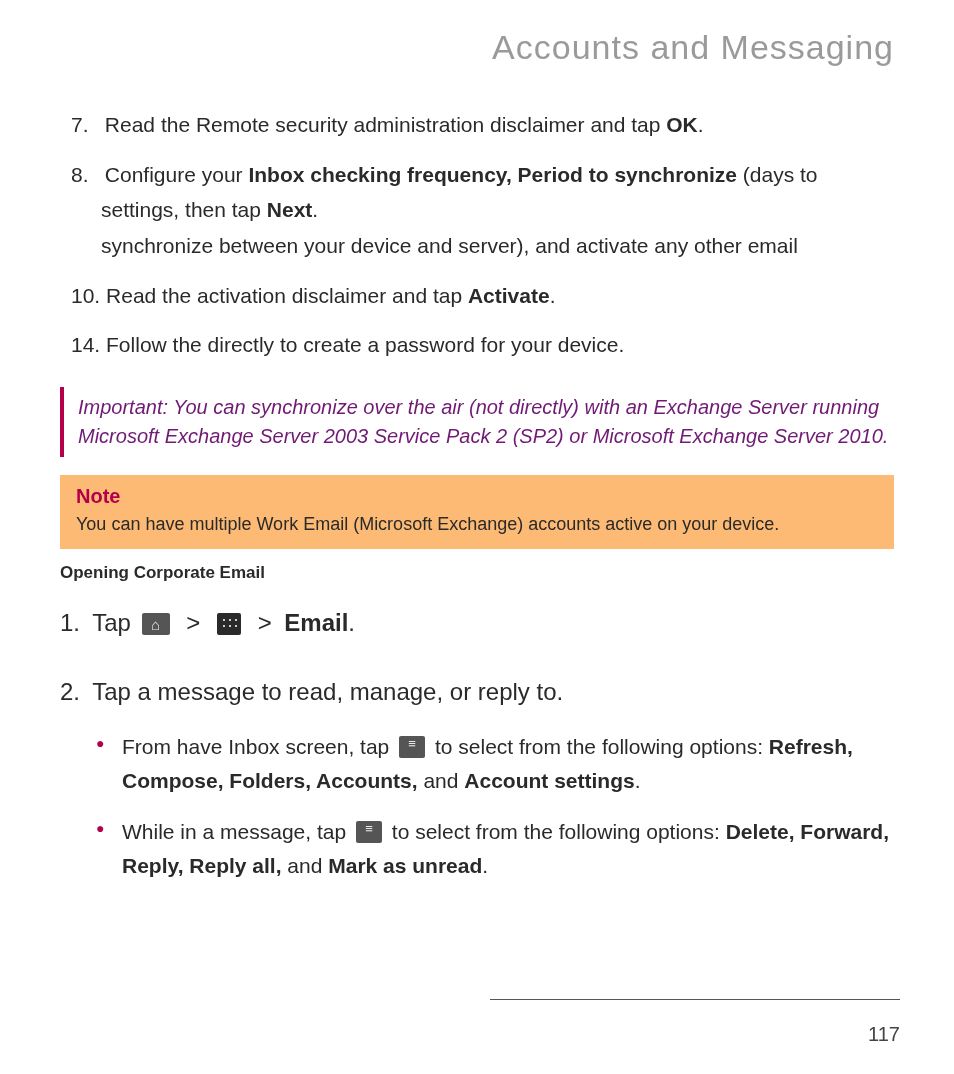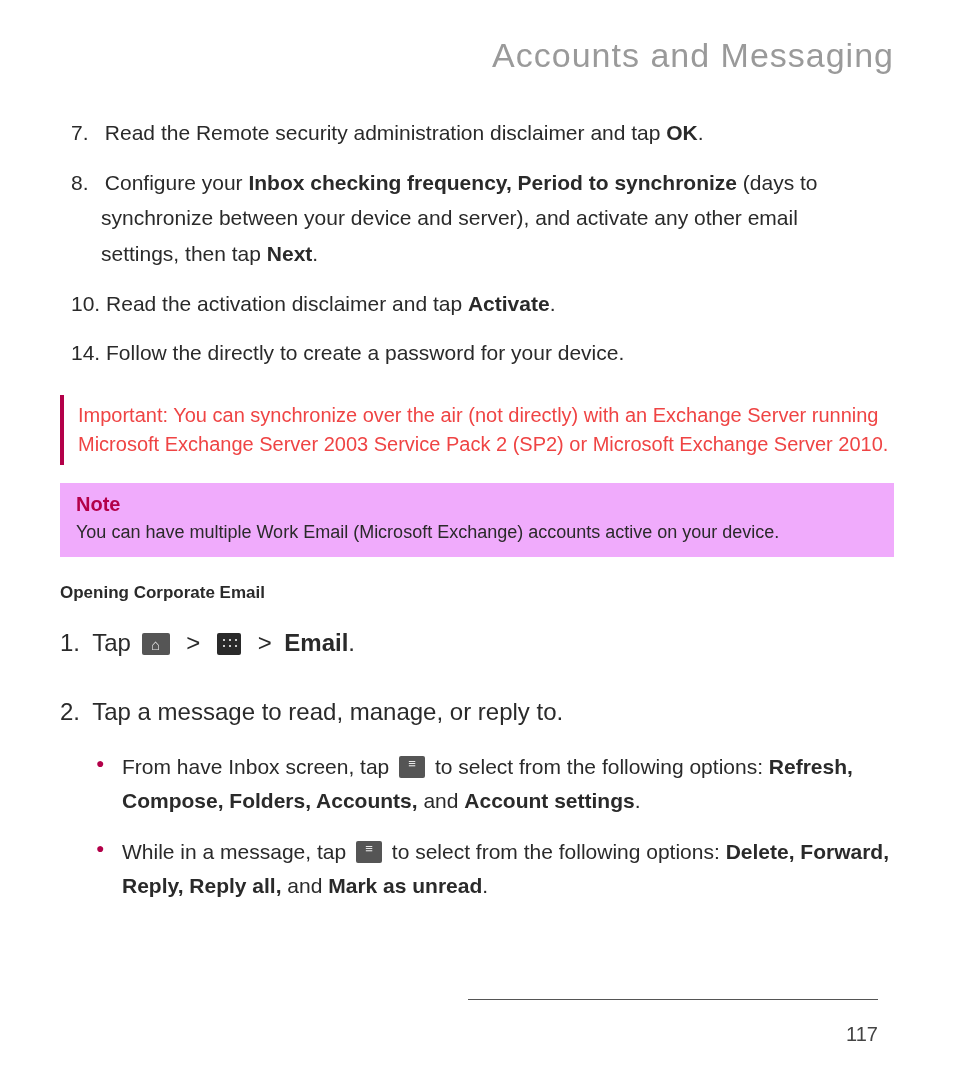--- a/index.html
+++ b/index.html
@@ -1,63 +1,63 @@
 <!DOCTYPE html>
 <html><head>
 <meta charset="utf-8">
 <style>
   html,body{margin:0;padding:0;background:#fff;font-family:"Helvetica Neue",Helvetica,Arial,sans-serif;color:#2a2a2a}
-  .page{width:954px;height:1074px;box-sizing:border-box;padding:36px 60px 30px 60px;position:relative}
+  .page{width:954px;height:1074px;box-sizing:border-box;padding:28px 60px 30px 60px;position:relative}
   .chapter{font-size:34px;font-weight:300;color:#9a9a9a;text-align:right;letter-spacing:1px;margin-bottom:40px}
   .steps{font-size:21px;line-height:1.7;margin-left:11px}
   .step{margin-bottom:14px}
   .step .num{display:inline-block;min-width:28px}
   .indent{display:block;margin-left:30px}
   .b{font-weight:600}
   .important{border-left:4px solid #b30049;padding:6px 0 6px 14px;margin:24px 0 18px 0}
-  .important-text{color:#ef4444;font-size:20px;line-height:1.45}
-  .note{background:#f0abfc;padding:10px 16px 14px 16px;margin-bottom:26px}
+  .important-text{font-style:italic;color:#701a75;font-size:20px;line-height:1.45}
+  .note{background:#fdba74;padding:10px 16px 14px 16px;margin-bottom:14px}
   .note-title{color:#b30049;font-weight:700;font-size:20px;margin-bottom:6px}
   .note-body{font-size:18px;color:#2a2a2a}
   .h{font-weight:700;font-size:17px;margin:14px 0 18px 0}
   .iline{font-size:24px;line-height:1.85}
   .iline .num{display:inline-block;min-width:26px}
   .icon{display:inline-block;width:28px;height:22px;background:#555;border-radius:2px;vertical-align:-4px;position:relative;margin:0 4px}
   .icon.home::before{content:"⌂";position:absolute;left:0;right:0;top:-2px;text-align:center;color:#e8e8e8;font-size:15px}
   .icon.grid{width:24px;background:#2a2a2a}
   .icon.grid::before{content:"";position:absolute;inset:4px;background:
     radial-gradient(circle,#ccc 1px,transparent 1px) 0 0/6px 6px}
   .icon.menu{width:26px}
   .icon.menu::before{content:"≡";position:absolute;left:0;right:0;top:-2px;text-align:center;color:#e8e8e8;font-size:13px}
   .sep{margin:0 6px}
   .sub-bullets{margin-left:36px;margin-top:16px}
   .sub-bullet{position:relative;padding-left:26px;margin-bottom:18px;font-size:21px;line-height:1.6}
   .sub-bullet::before{content:"●";position:absolute;left:0;top:2px;color:#b30049;font-size:14px}
-  .pgnum{position:absolute;right:76px;bottom:28px;font-size:20px;color:#444}
+  .pgnum{position:absolute;right:54px;bottom:28px;font-size:20px;color:#444}
   .pgnum::before{content:"";position:absolute;right:0;top:-24px;width:410px;border-top:1px solid #555}
 </style>
 </head>
 <body>
 
 <div class="page">
 
   <div class="chapter">Accounts and Messaging</div>
 
   <div class="steps">
 
     <div class="step">
       <span class="num">7.</span>
       <span>Read the Remote security administration disclaimer and tap </span><span class="b">OK</span><span>.</span>
     </div>
 
     <div class="step">
       <span class="num">8.</span>
       <span>Configure your </span><span class="b">Inbox checking frequency, Period to synchronize</span><span> (days to</span>
+      <span class="indent"><span>settings, then tap </span><span class="b">Next</span><span>.</span></span>
       <span class="indent">synchronize between your device and server), and activate any other email</span>
-      <span class="indent"><span>settings, then tap </span><span class="b">Next</span><span>.</span></span>
     </div>
 
 
     <div class="step">
       <span class="num">10.</span>
       <span>Read the activation disclaimer and tap </span><span class="b">Activate</span><span>.</span>
     </div>
 
     <div class="step">
       <span class="num">14.</span>

